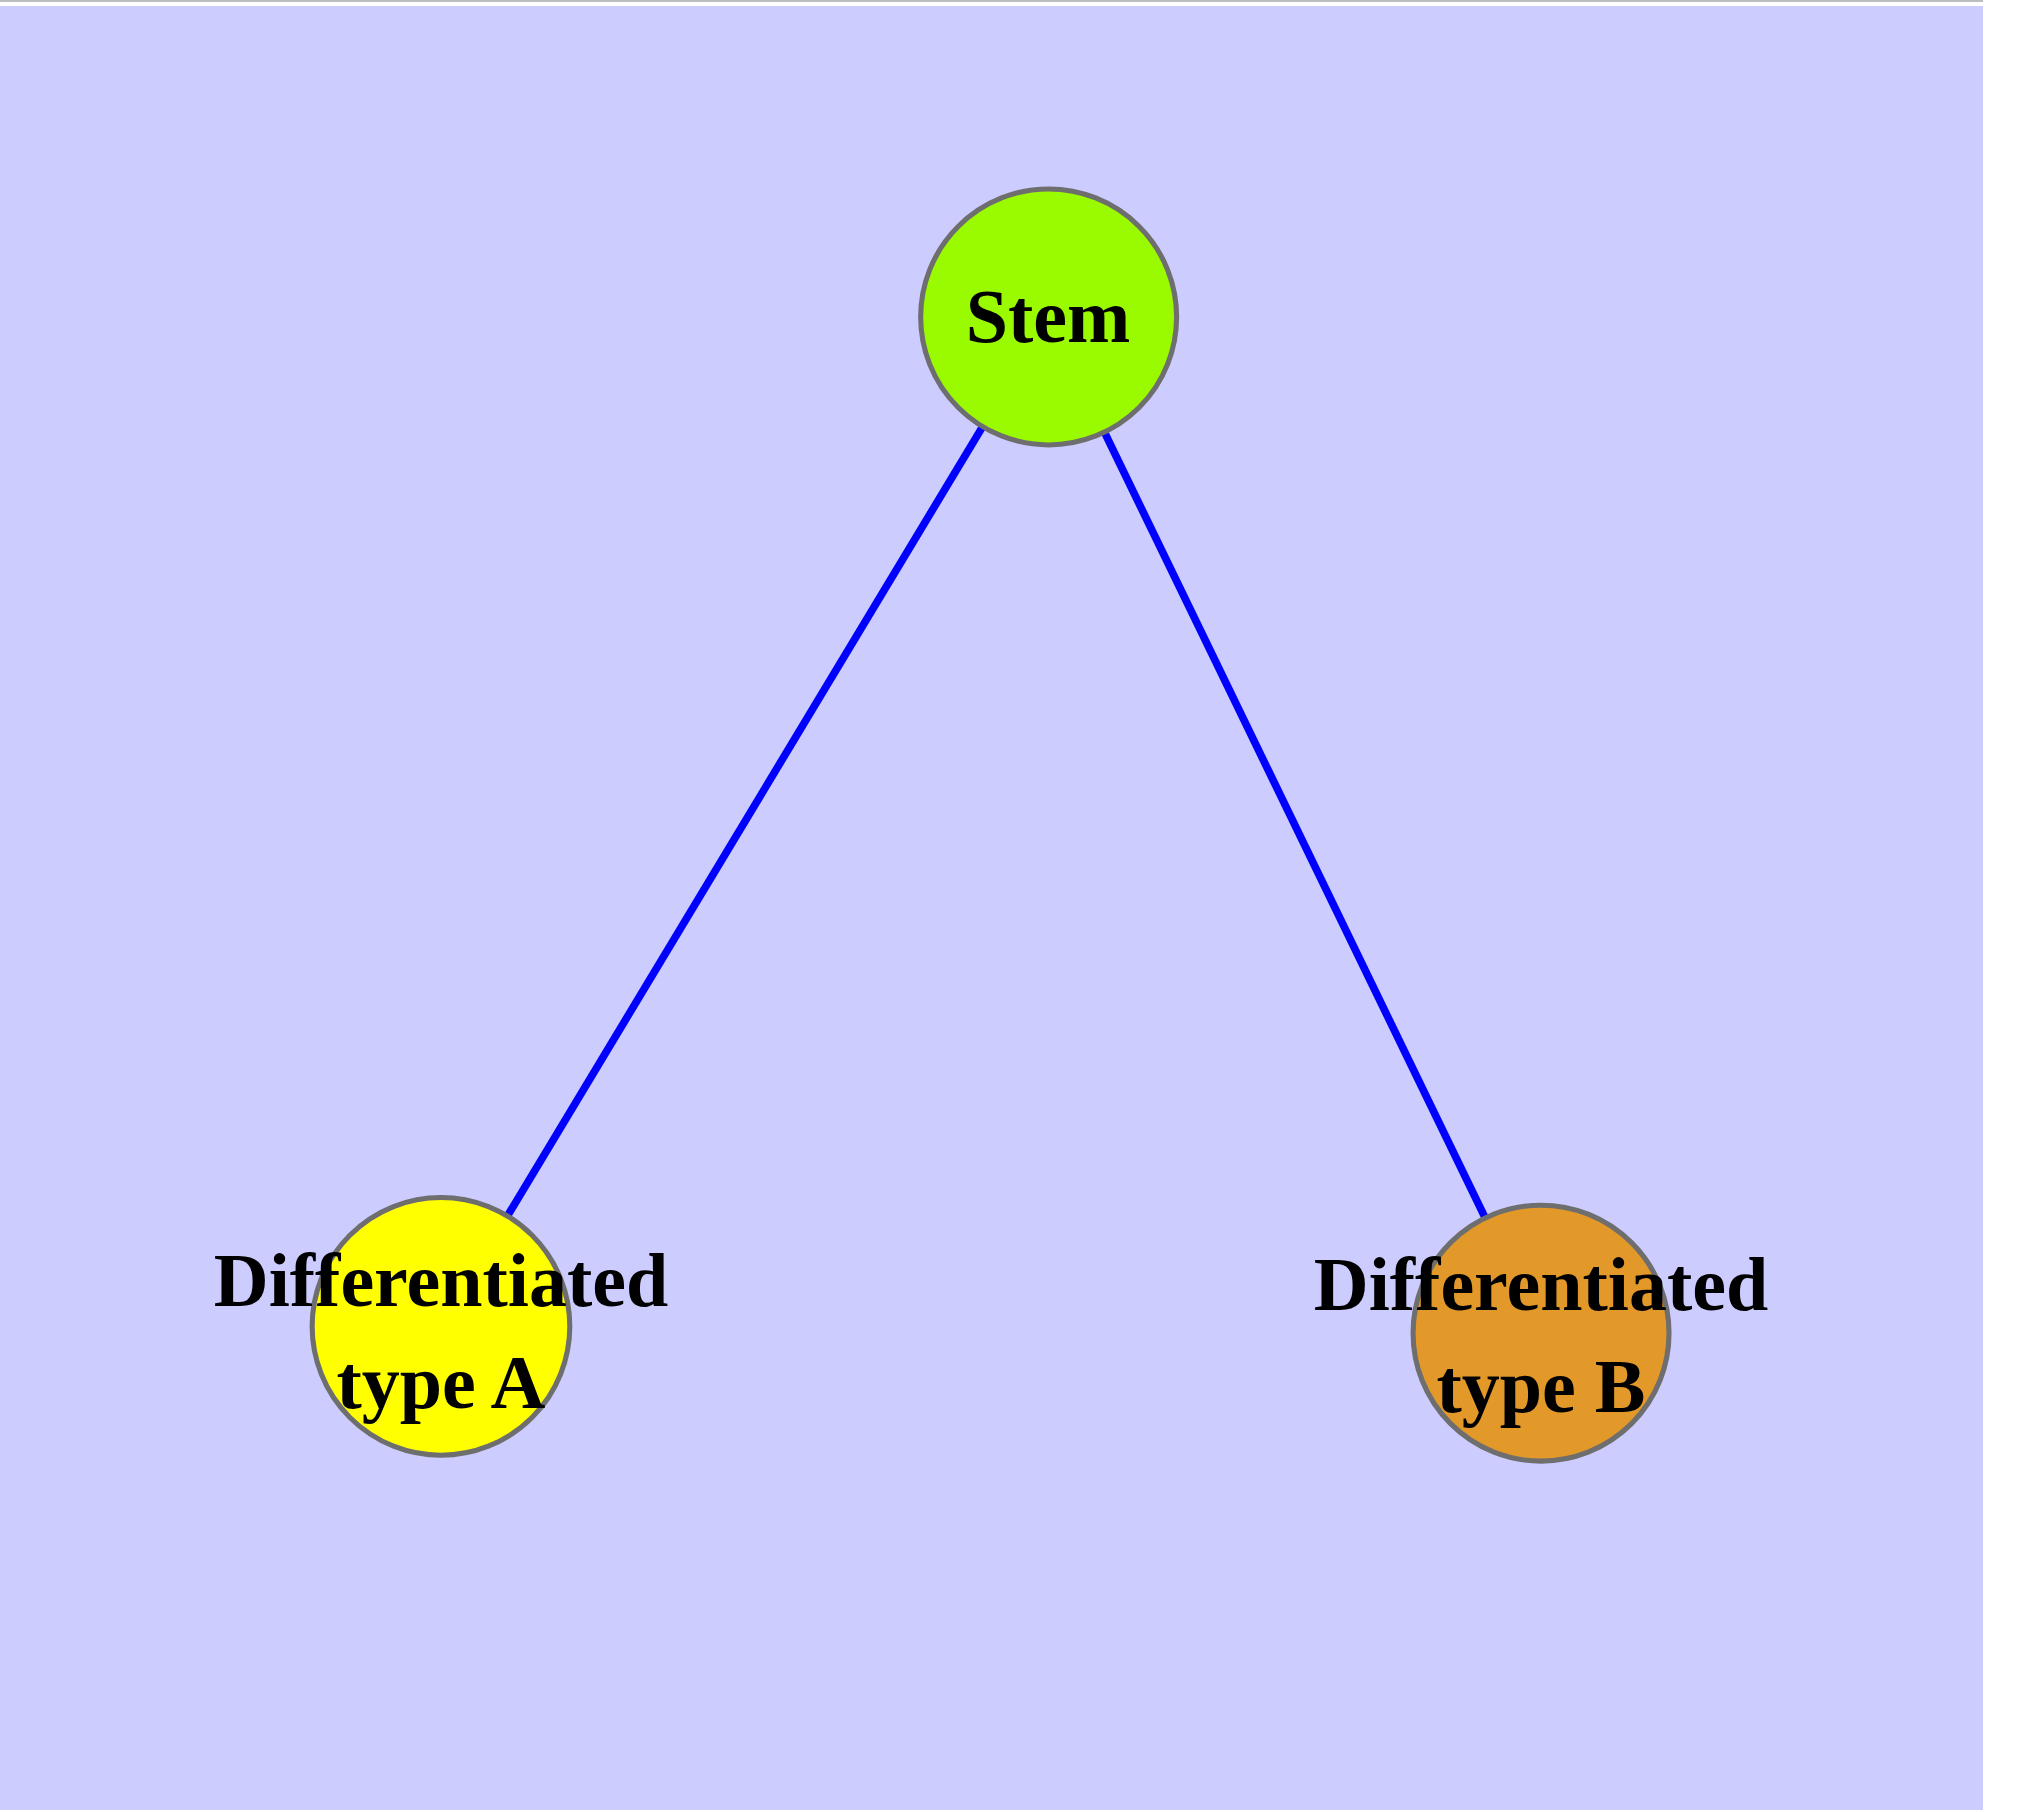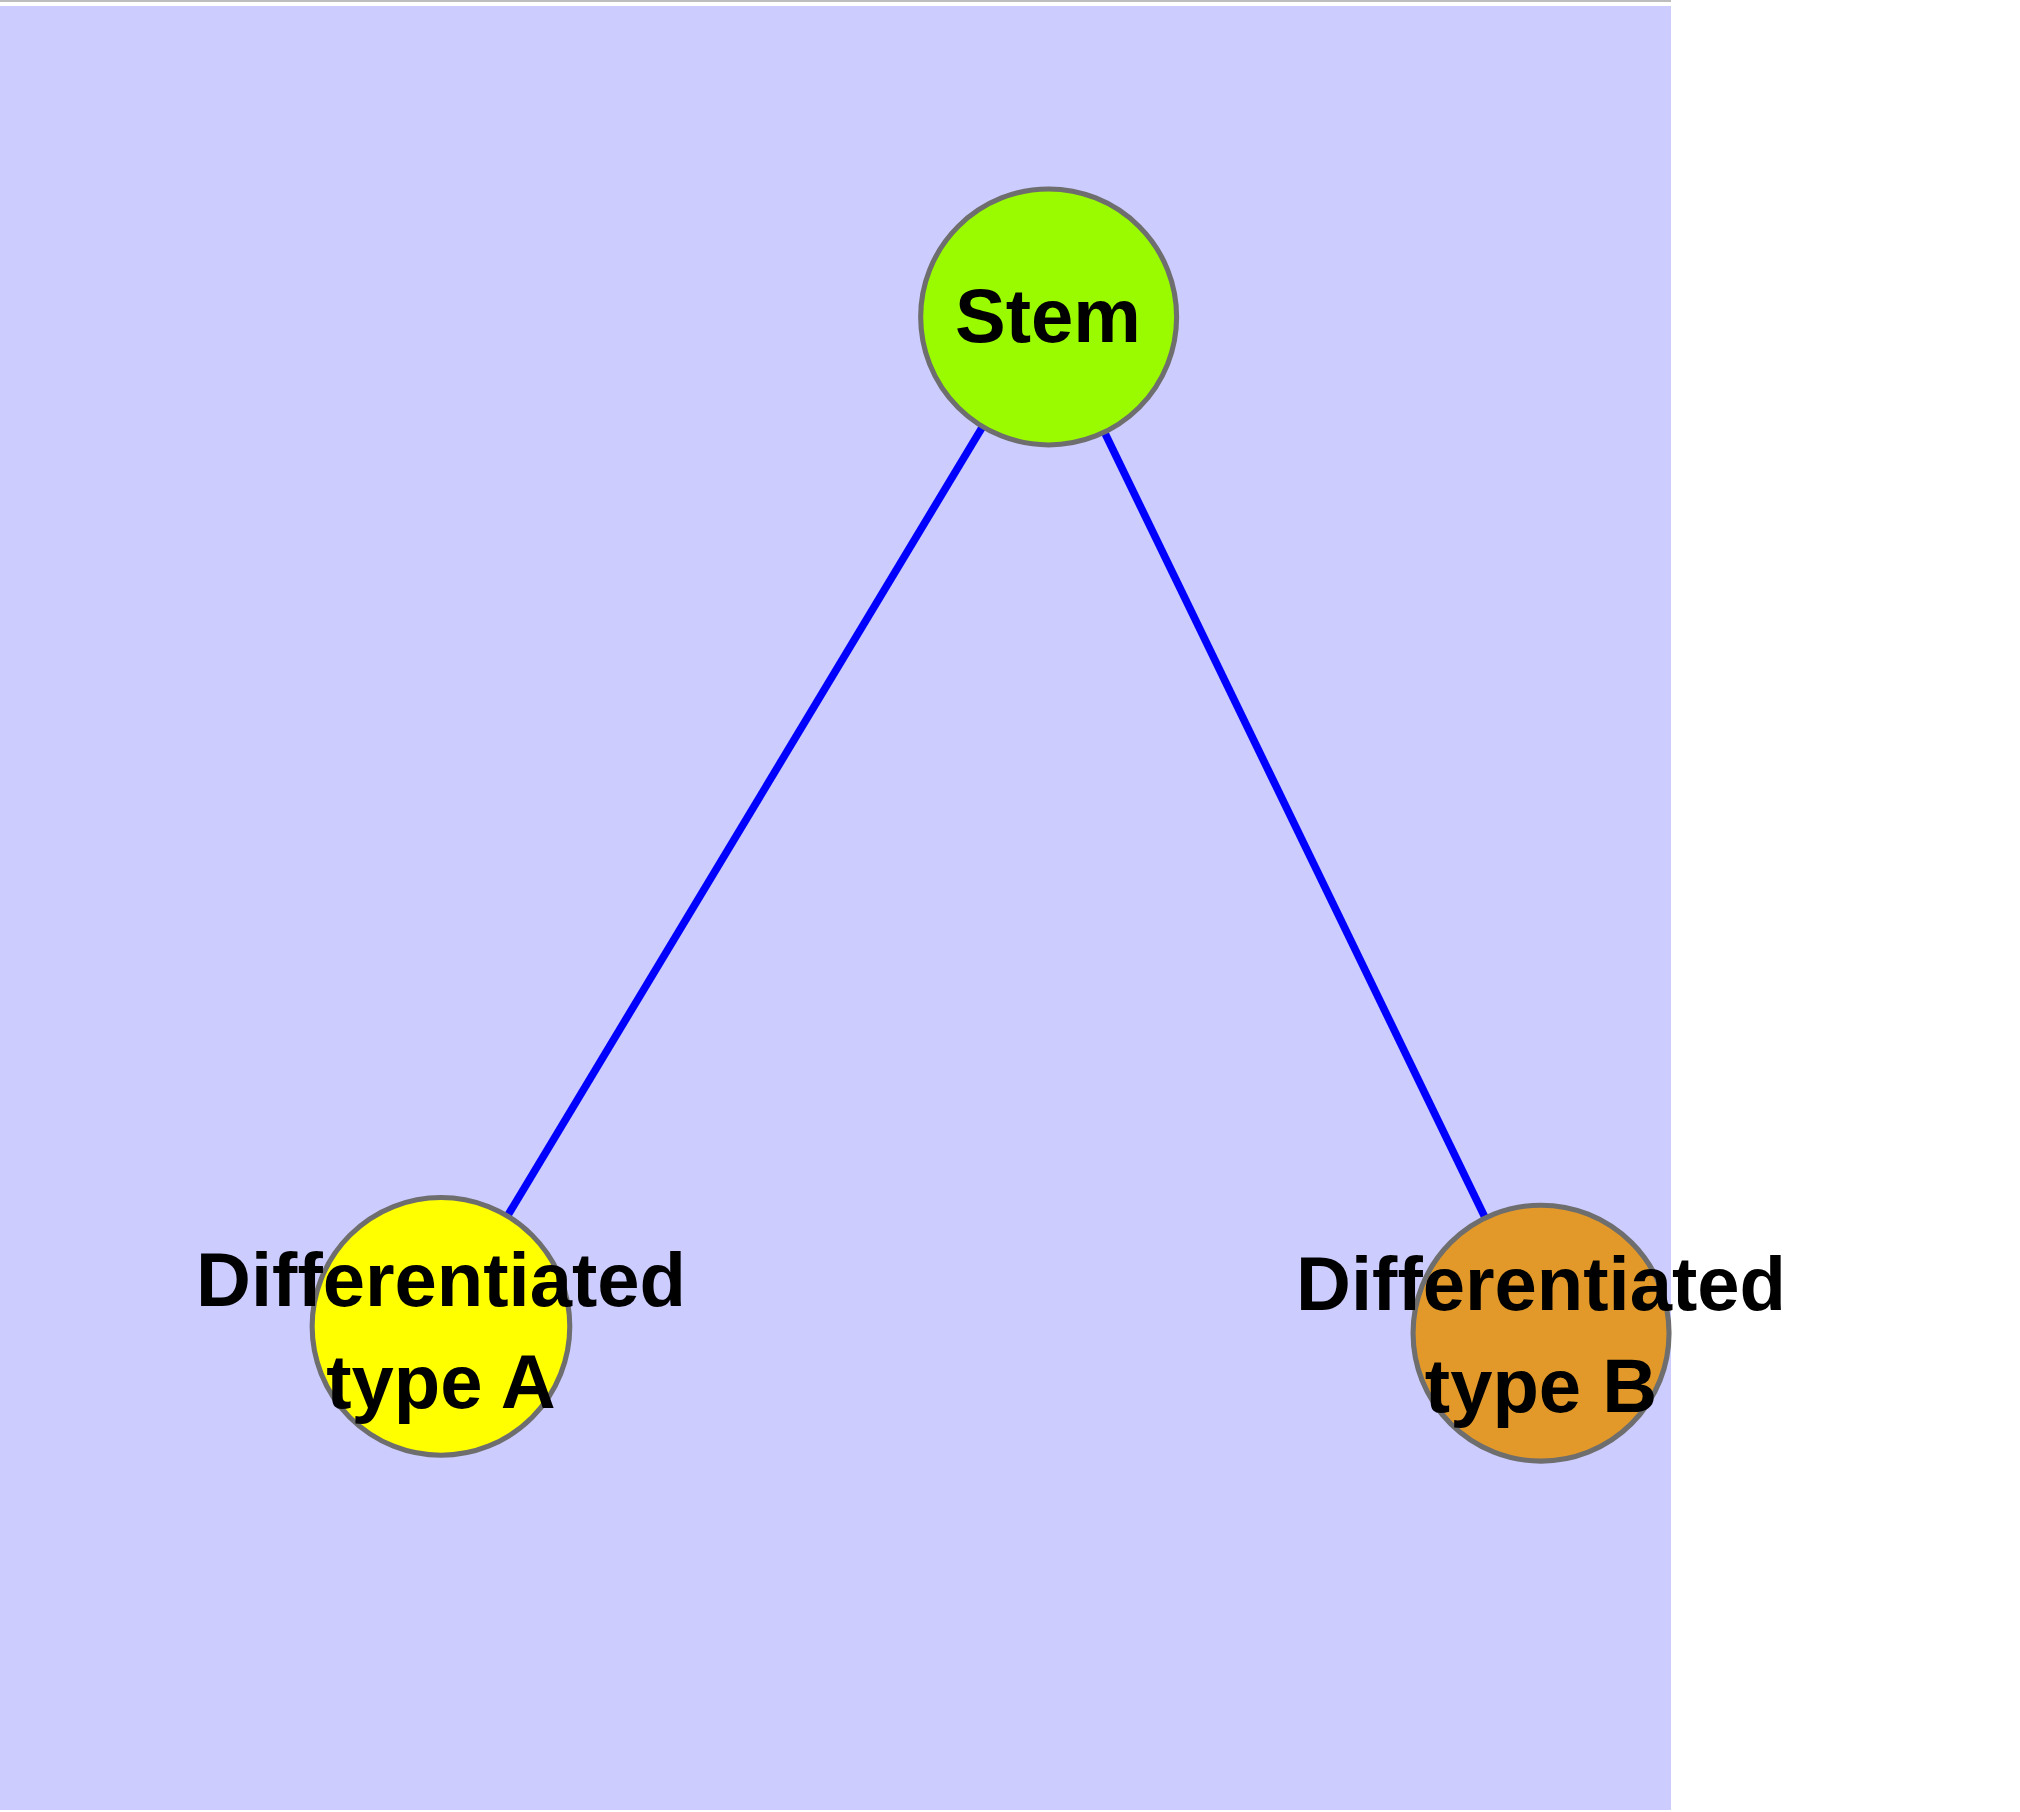--- a/index.html
+++ b/index.html
@@ -6,22 +6,23 @@
     margin: 0;
     padding: 0;
     width: 2021px;
     height: 1812px;
     background: #ffffff;
     overflow: hidden;
     font-family: "Liberation Sans", sans-serif;
   }
   .stage {
     position: relative;
-    width: 1671px;
+    width: 1983px;
     height: 1812px;
+    font-family: Liberation Serif, serif;
   }
   .top-line {
     position: absolute;
     top: 0; left: 0; right: 0;
     height: 1.7px;
     background: #bdbdbd;
   }
   .plot-bg {
     position: absolute;
     top: 6px;

